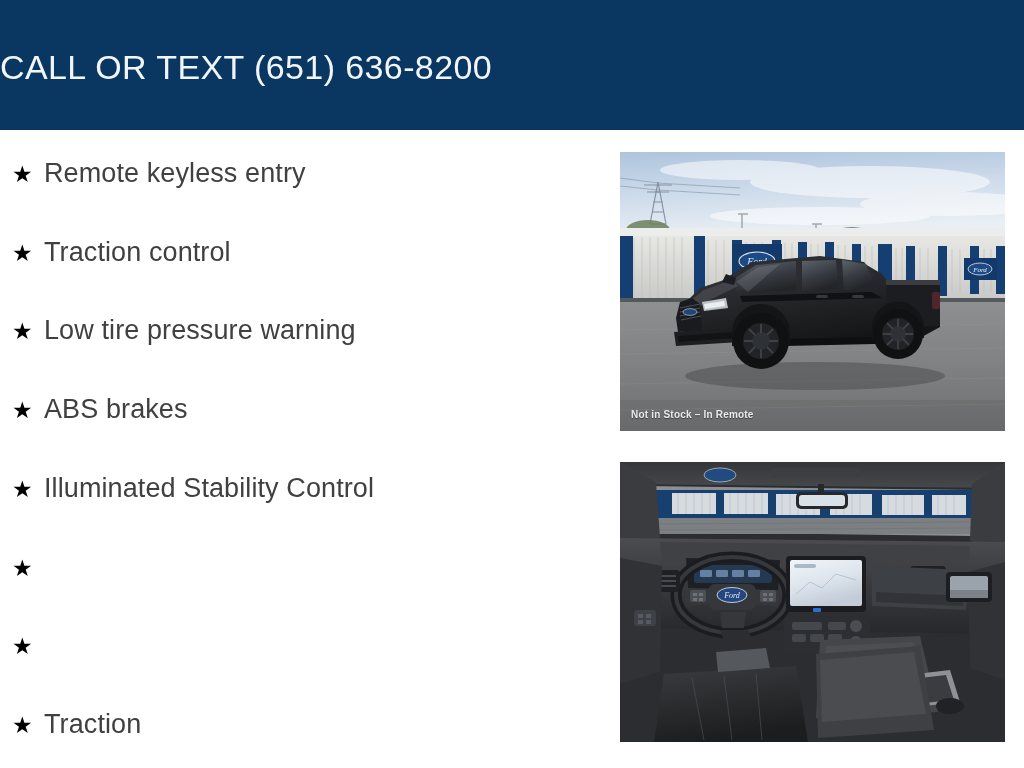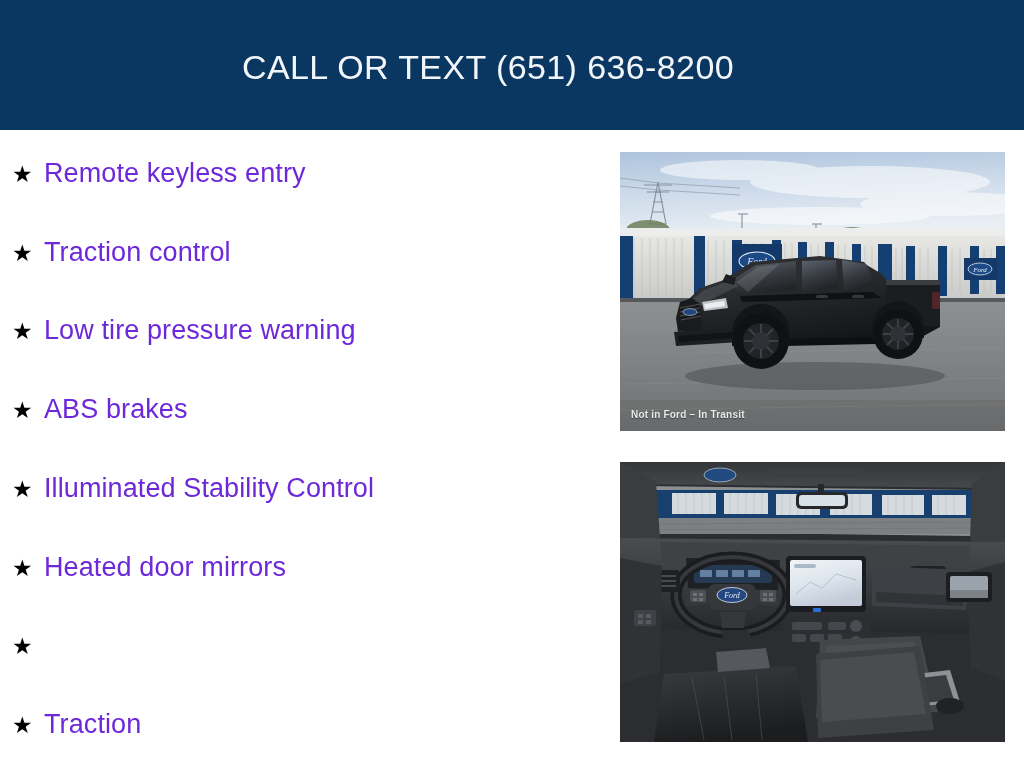--- a/index.html
+++ b/index.html
@@ -23,21 +23,21 @@
   
   .header-bar {
     position: absolute;
     left: 0;
     top: 0;
     width: 1024px;
     height: 130px;
     background: #0a3761;
     display: flex;
     align-items: center;
-    justify-content: center;
+    justify-content: flex-start;
   }
   .header-phone {
     color: #f2f6fa;
     font-size: 34px;
     font-weight: 400;
     letter-spacing: 0.4px;
     line-height: 1;
     padding-right: 48px;
     padding-top: 4px;
     white-space: nowrap;
@@ -66,21 +66,21 @@
     width: 32px;
     font-size: 23px;
     line-height: 1;
     color: #000000;
     text-align: left;
     padding-top: 2px;
   }
   .feature-label {
     flex: 1 1 auto;
     font-size: 27px;
-    color: #6d28d9;
+    color: #404040;
     line-height: 1.15;
     letter-spacing: 0.1px;
     white-space: nowrap;
   }
 
   
   .media-column {
     position: absolute;
     left: 620px;
     top: 152px;
@@ -142,21 +142,20 @@
       <span class="feature-label">ABS brakes</span>
     </li>
 
     <li class="feature-item">
       <span class="feature-star">★</span>
       <span class="feature-label">Illuminated Stability Control</span>
     </li>
 
     <li class="feature-item">
       <span class="feature-star">★</span>
-      <span class="feature-label">Heated door mirrors</span>
     </li>
 
     <li class="feature-item">
       <span class="feature-star">★</span>
     </li>
 
     <li class="feature-item">
       <span class="feature-star">★</span>
       <span class="feature-label">Traction</span>
     </li>
@@ -331,21 +330,21 @@
 
           <path d="M116 126 L106 122 L102 130 L114 133 Z" fill="#1d1e21"></path>
 
           <rect x="196" y="143" width="12" height="3" rx="1.5" fill="#35383c"></rect>
           <rect x="232" y="143" width="12" height="3" rx="1.5" fill="#35383c"></rect>
         </g>
 
         <rect x="0" y="248" width="385" height="31" fill="#000000" opacity="0.06"></rect>
       </svg>
 
-      <div class="stock-caption">Not in Ford – In Transit</div>
+      <div class="stock-caption">Not in Stock – In Remote</div>
     </div>
 
     <div class="media-frame interior">
       <svg class="media-svg" viewBox="0 0 385 280" preserveAspectRatio="xMidYMid slice">
         <defs>
           <linearGradient id="dashGrad" x1="0" y1="0" x2="0" y2="1">
             <stop offset="0%" stop-color="#4a4c4f"></stop>
             <stop offset="50%" stop-color="#37393c"></stop>
             <stop offset="100%" stop-color="#26282b"></stop>
           </linearGradient>

